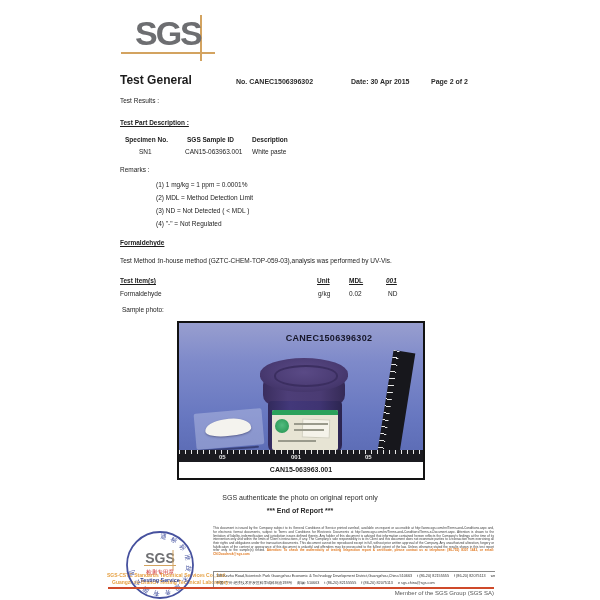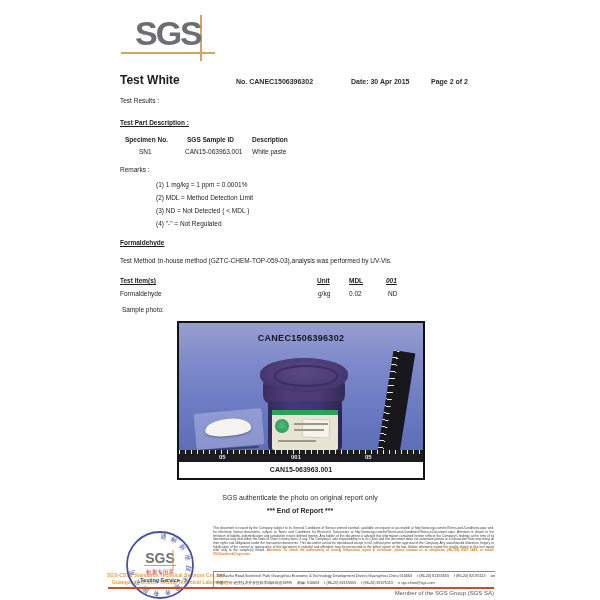--- a/index.html
+++ b/index.html
@@ -45,21 +45,21 @@
   .ti-c1{left:120px;top:290px;}  .ti-c2{left:318px;top:290px;}
   .ti-c3{left:349px;top:290px;}  .ti-c4{left:388px;top:290px;}
 
   .photo-label{left:122px;top:306px;}
 
   
   .photo-frame{left:177px;top:321px;width:244px;height:155px;border:2px solid #121212;background:#fff;}
   .photo-area{position:absolute;left:0;top:0;width:244px;height:139px;overflow:hidden;
     background:linear-gradient(180deg,#989ecf 0%,#7e8aca 28%,#6777c0 68%,#5a6ab3 100%);}
   .photo-top-text{position:absolute;left:0;top:10px;width:100%;text-align:center;
-    font-size:9px;font-weight:bold;color:#17172a;letter-spacing:.3px;}
+    font-size:9px;font-weight:bold;color:#17172a;letter-spacing:.3px;padding-left:28px;}
   .jar-lid-ellipse{position:absolute;left:81px;top:35px;width:88px;height:34px;
     background:radial-gradient(ellipse at 50% 42%,#5a4a86 0%,#4b3c74 55%,#3a2d5e 100%);
     border-radius:50%/46%;}
   .jar-lid-ring{position:absolute;left:95px;top:42px;width:60px;height:18px;
     border:2px solid #3b2e60;border-radius:50%/48%;}
   .jar-lid-skirt{position:absolute;left:84px;top:56px;width:82px;height:26px;
     background:linear-gradient(90deg,#3a2d5e,#4d3e78 30%,#4a3b73 70%,#352a56);
     border-radius:6px 6px 10px 10px;}
   .jar-body{position:absolute;left:89px;top:78px;width:74px;height:52px;
     background:linear-gradient(90deg,#322a5c,#43387a 30%,#3f3472 70%,#2c2550);
@@ -110,21 +110,21 @@
   .company-2{left:112px;top:579px;font-size:5px;color:#e6a143;font-weight:bold;}
   .stamp{left:122px;top:530px;width:76px;height:70px;}
 </style>
 </head>
 <body>
 
 <div class="abs logo-hline"></div>
 <div class="abs logo-vline"></div>
 <div class="abs logo-text">SGS</div>
 
-<div class="abs rpt-title">Test White</div>
+<div class="abs rpt-title">Test General</div>
 <div class="abs rpt-no">No. CANEC1506396302</div>
 <div class="abs rpt-date">Date: 30 Apr 2015</div>
 <div class="abs rpt-page">Page 2 of 2</div>
 
 <div class="abs small test-results">Test Results :</div>
 
 <div class="abs small bold und tpd-heading">Test Part Description :</div>
 <div class="abs small bold tpd-c1h">Specimen No.</div>
 <div class="abs small bold tpd-c2h">SGS Sample ID</div>
 <div class="abs small bold tpd-c3h">Description</div>

